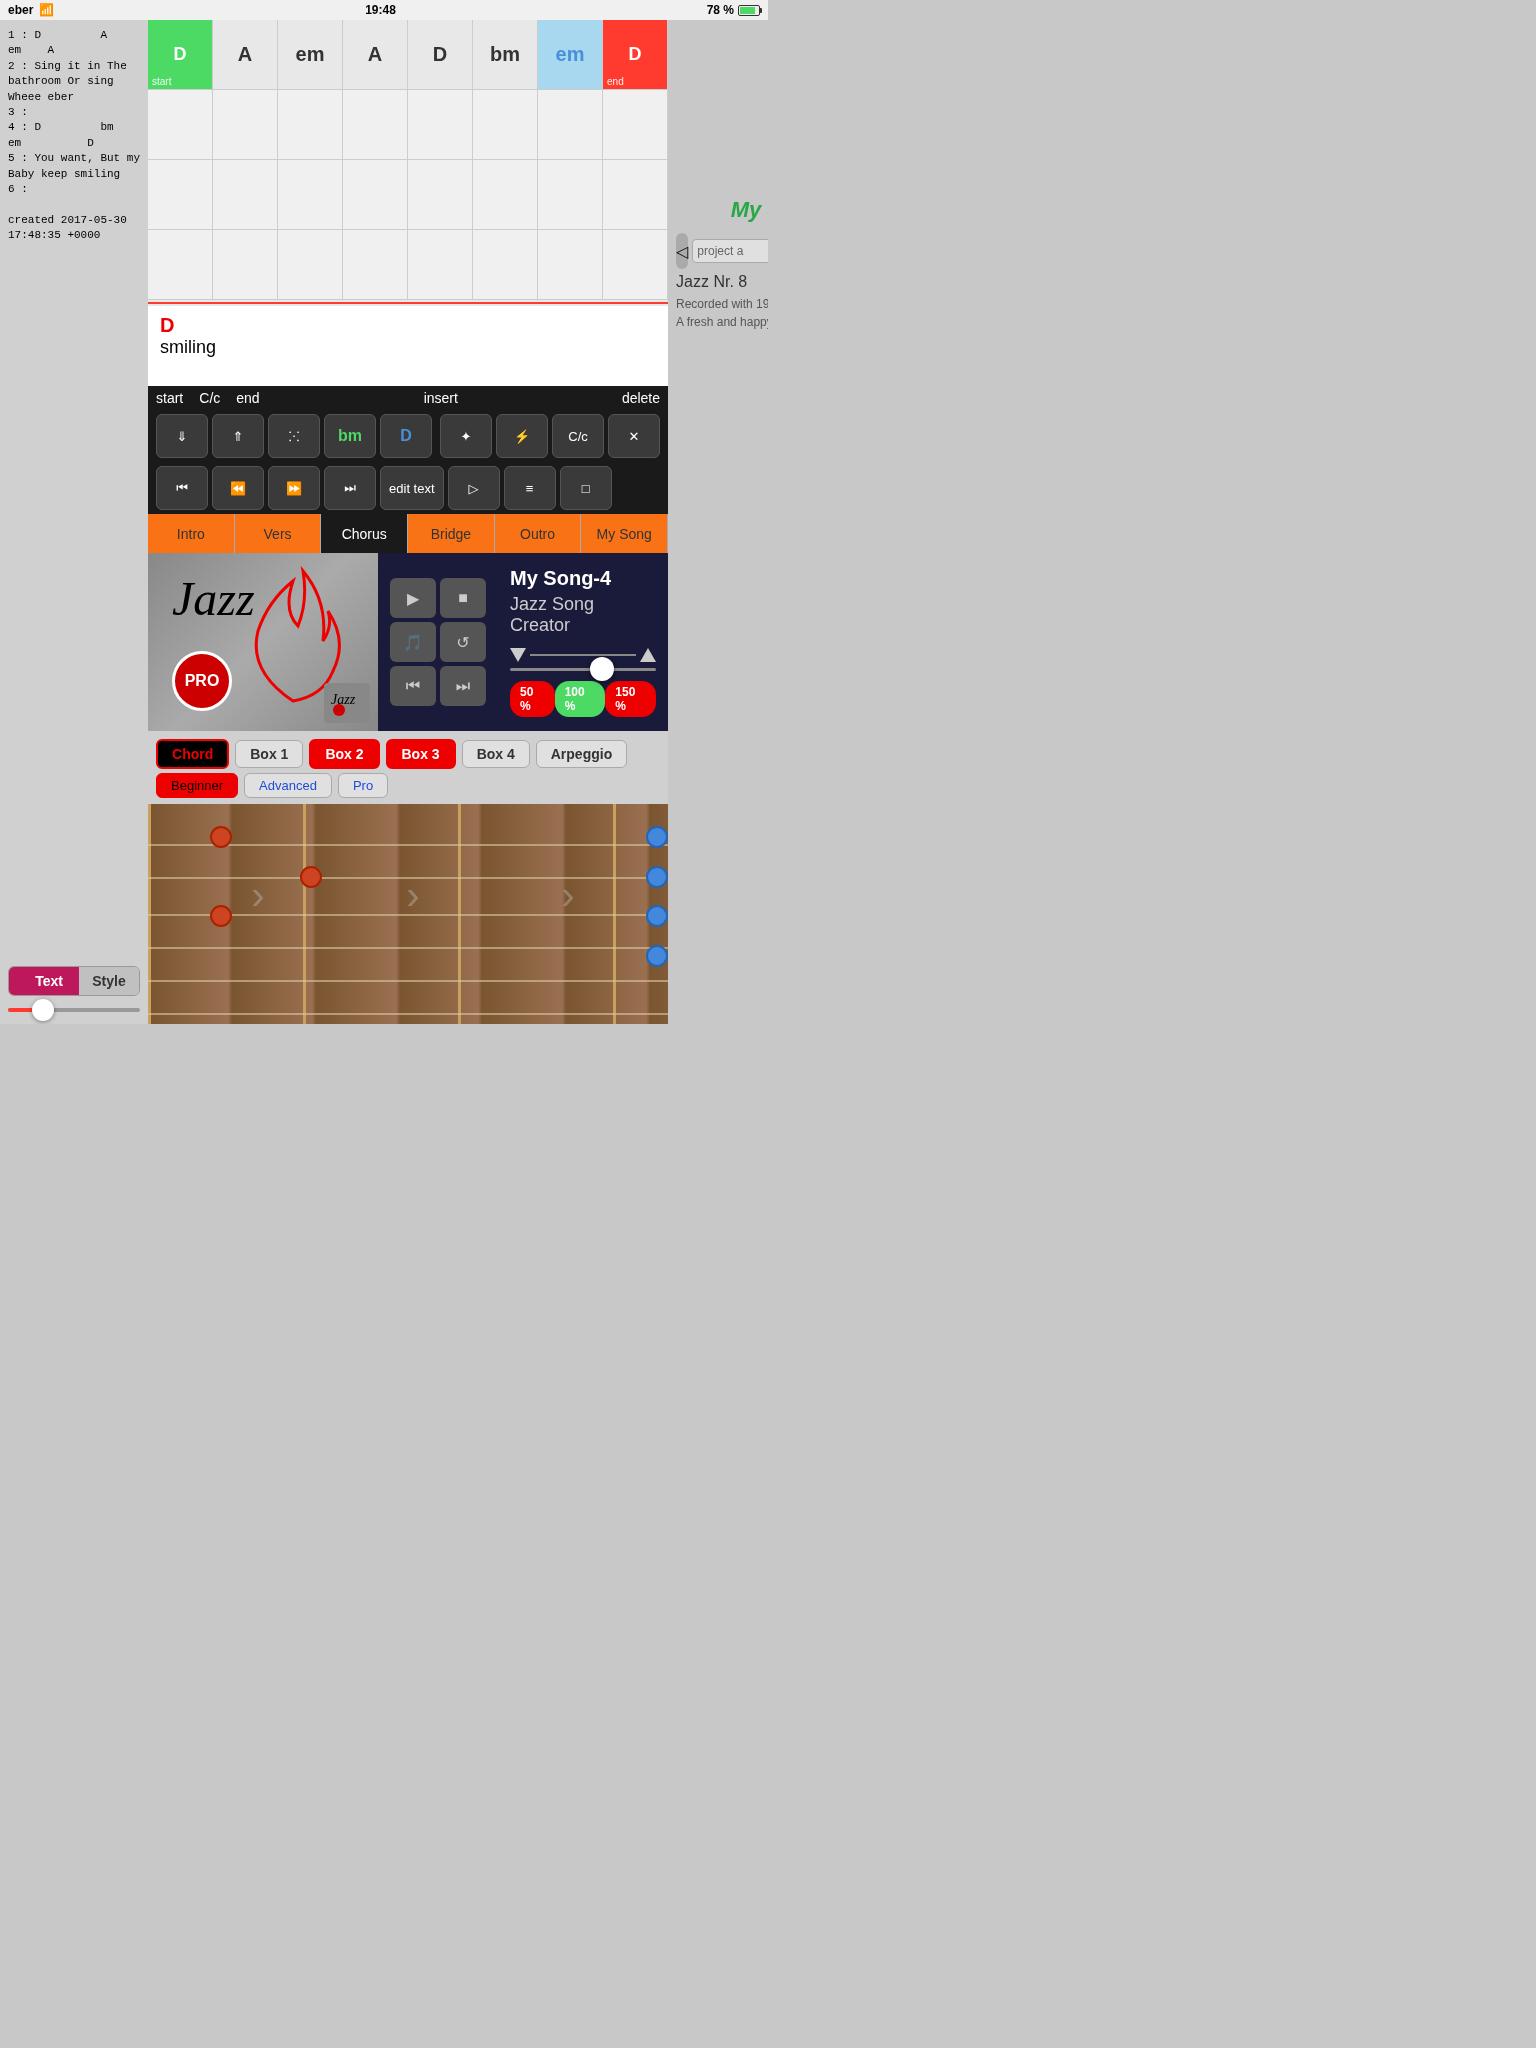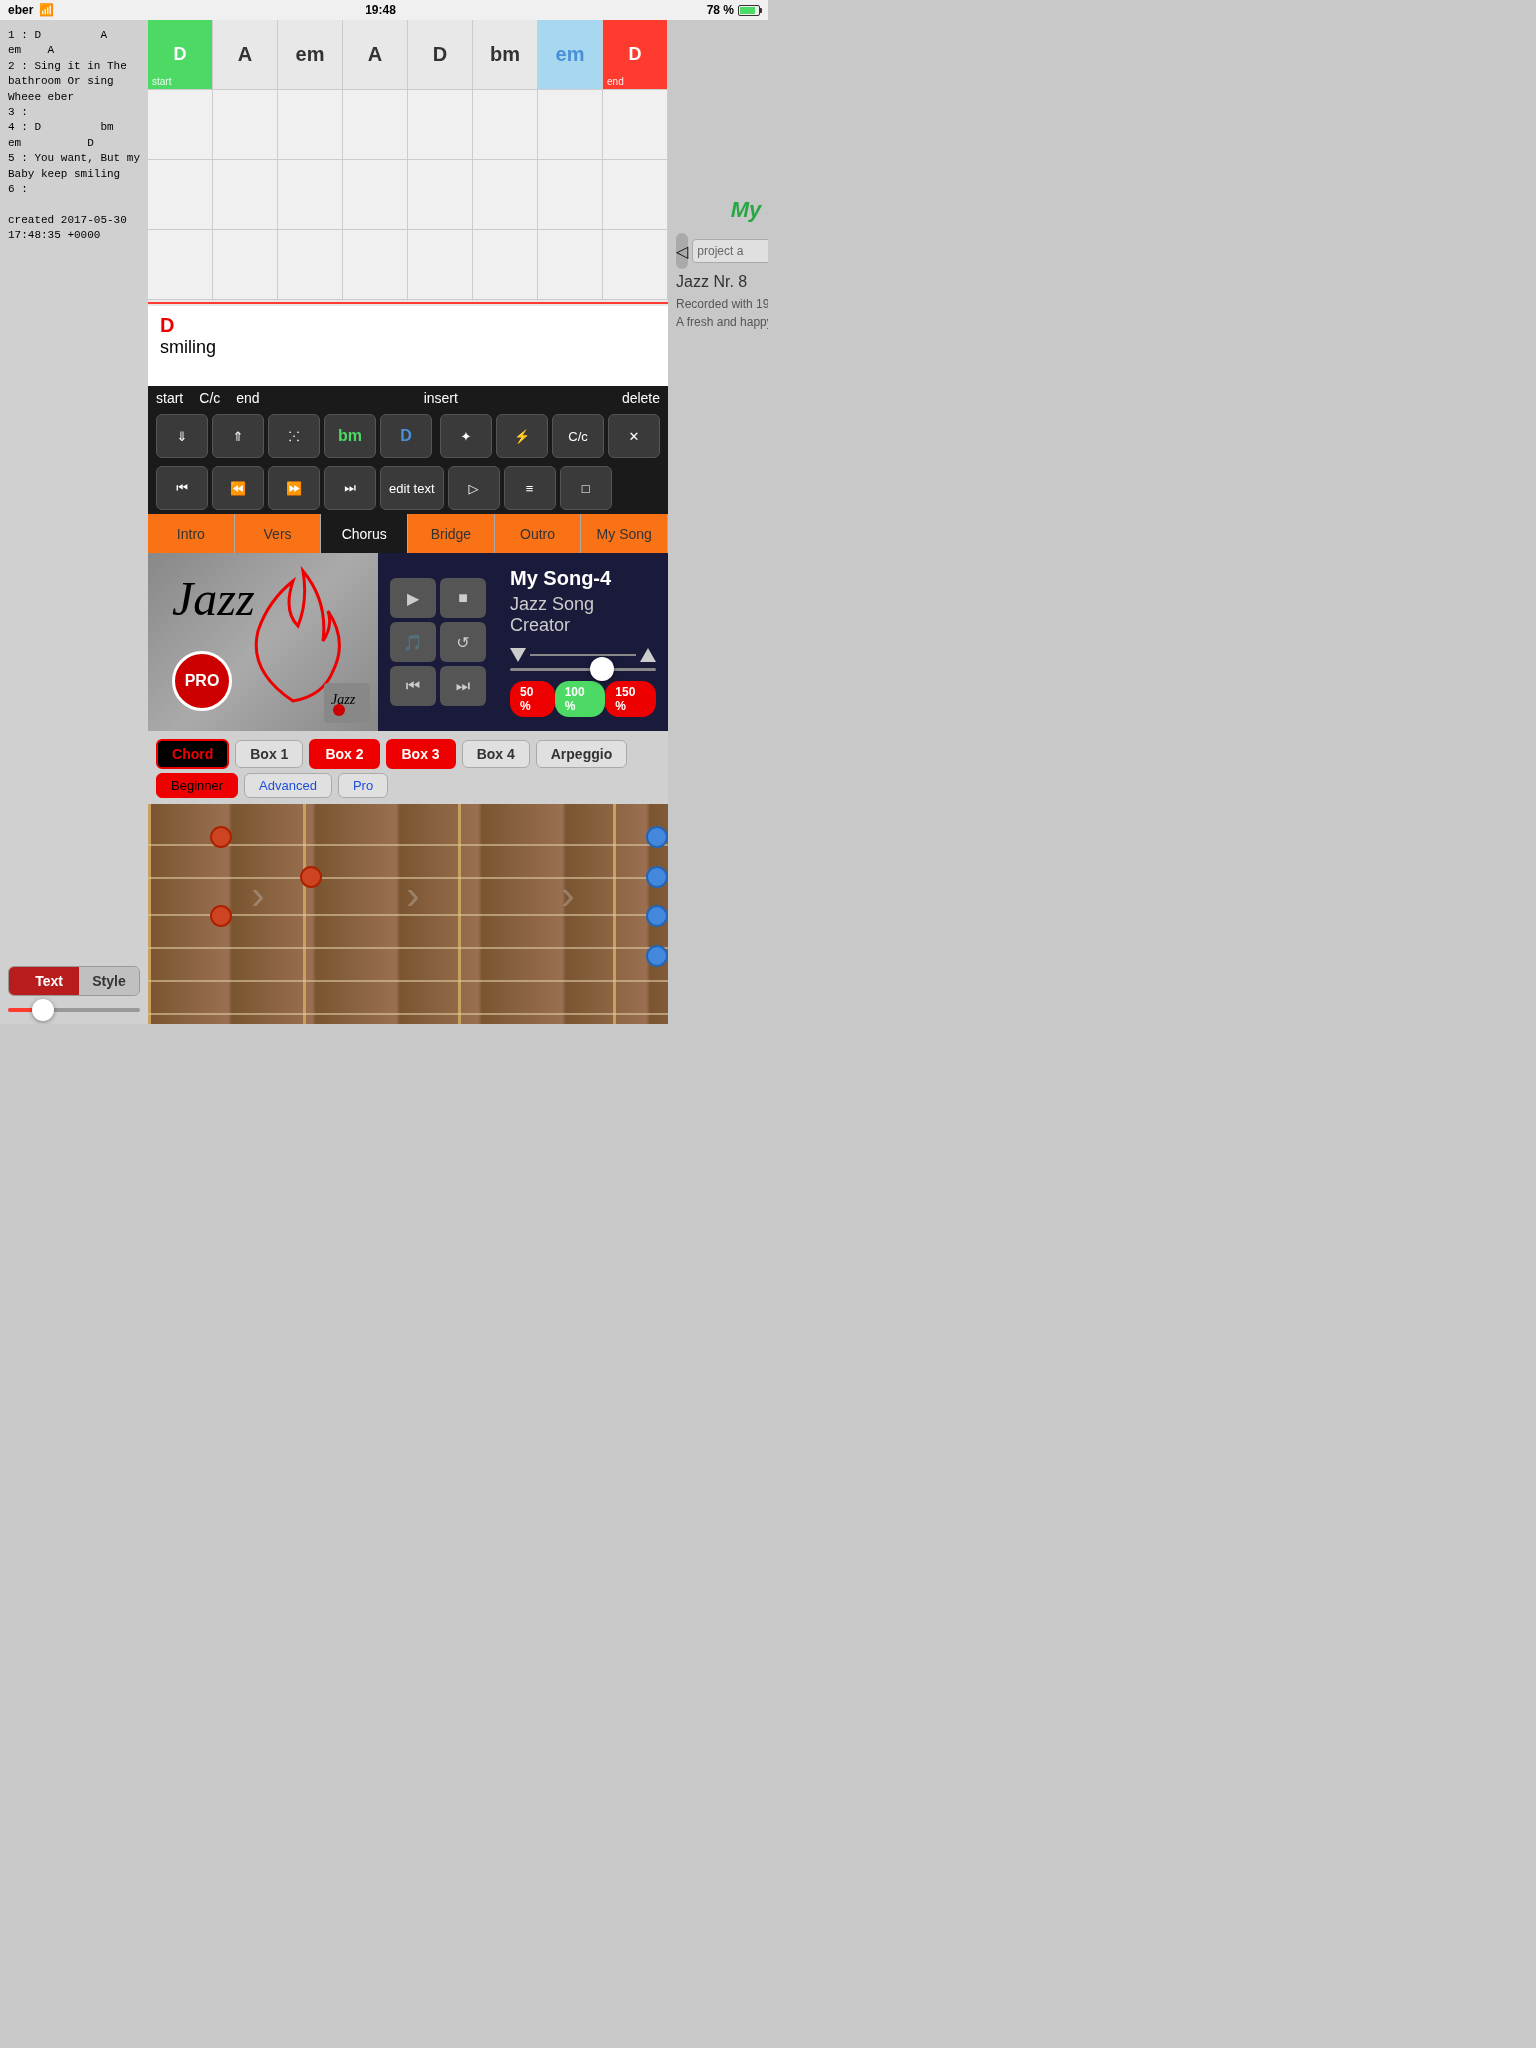--- a/index.html
+++ b/index.html
@@ -81,21 +81,21 @@
     }
     .toggle-btn {
       flex: 1;
       padding: 6px;
       text-align: center;
       font-size: 14px;
       font-weight: 600;
       cursor: pointer;
     }
     .toggle-btn.active {
-      background: #b91c1c;
+      background: #be185d;
       color: #fff;
       padding-left: 16px;
     }
     .toggle-btn.inactive {
       background: #c0c0c0;
       color: #333;
     }
     .slider-container {
       margin-top: 8px;
       padding: 4px 0;

